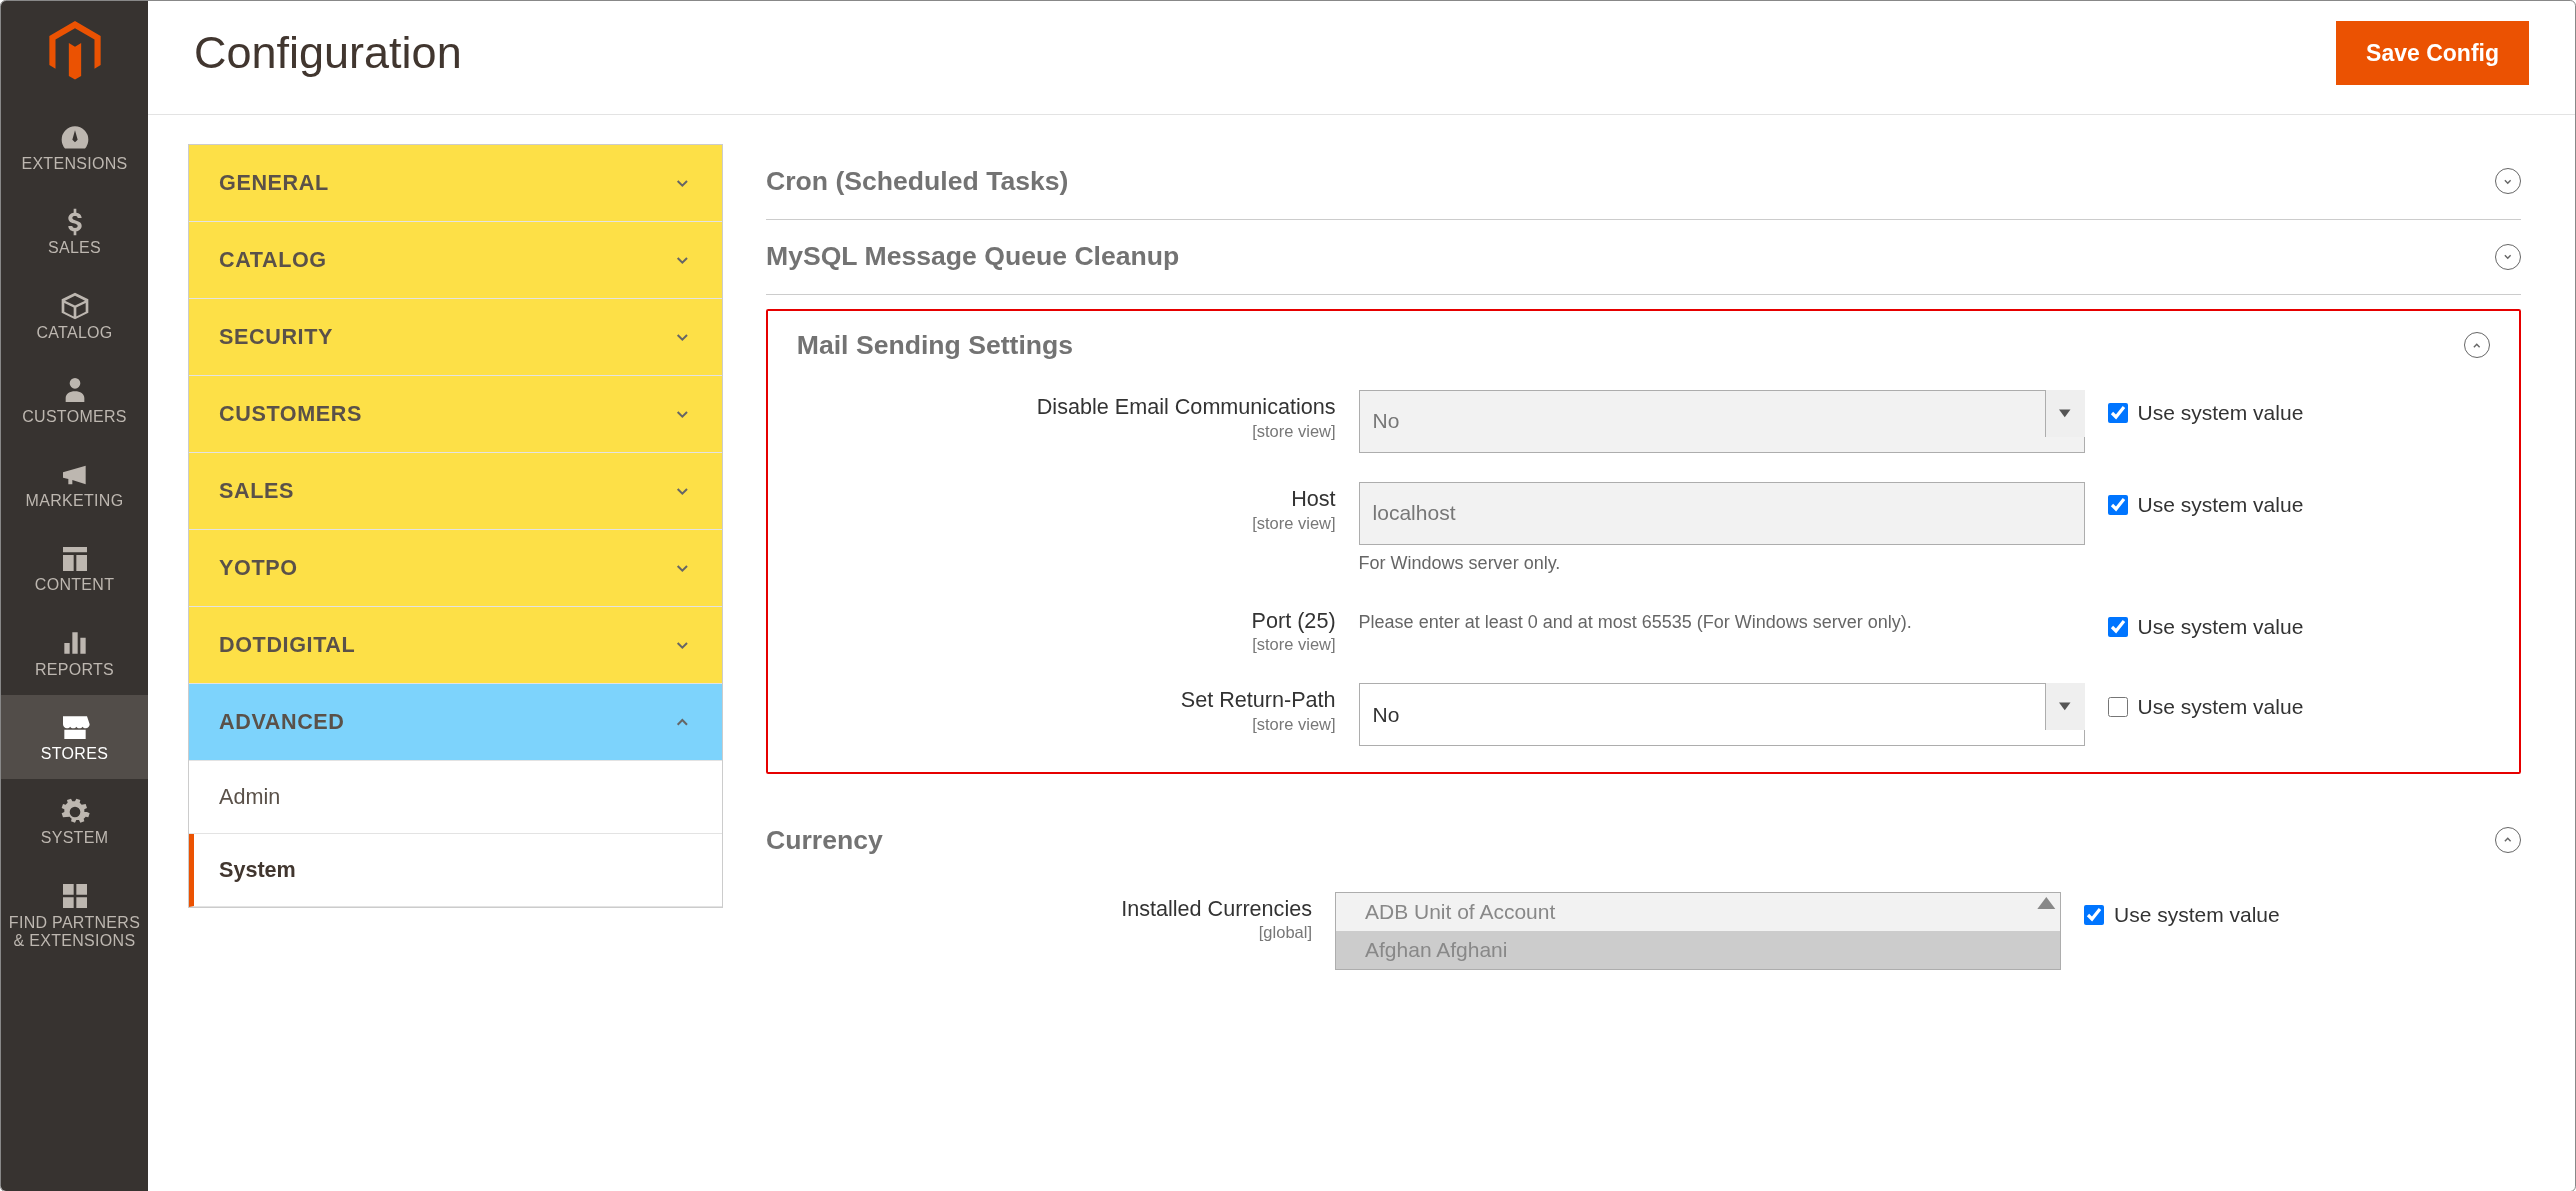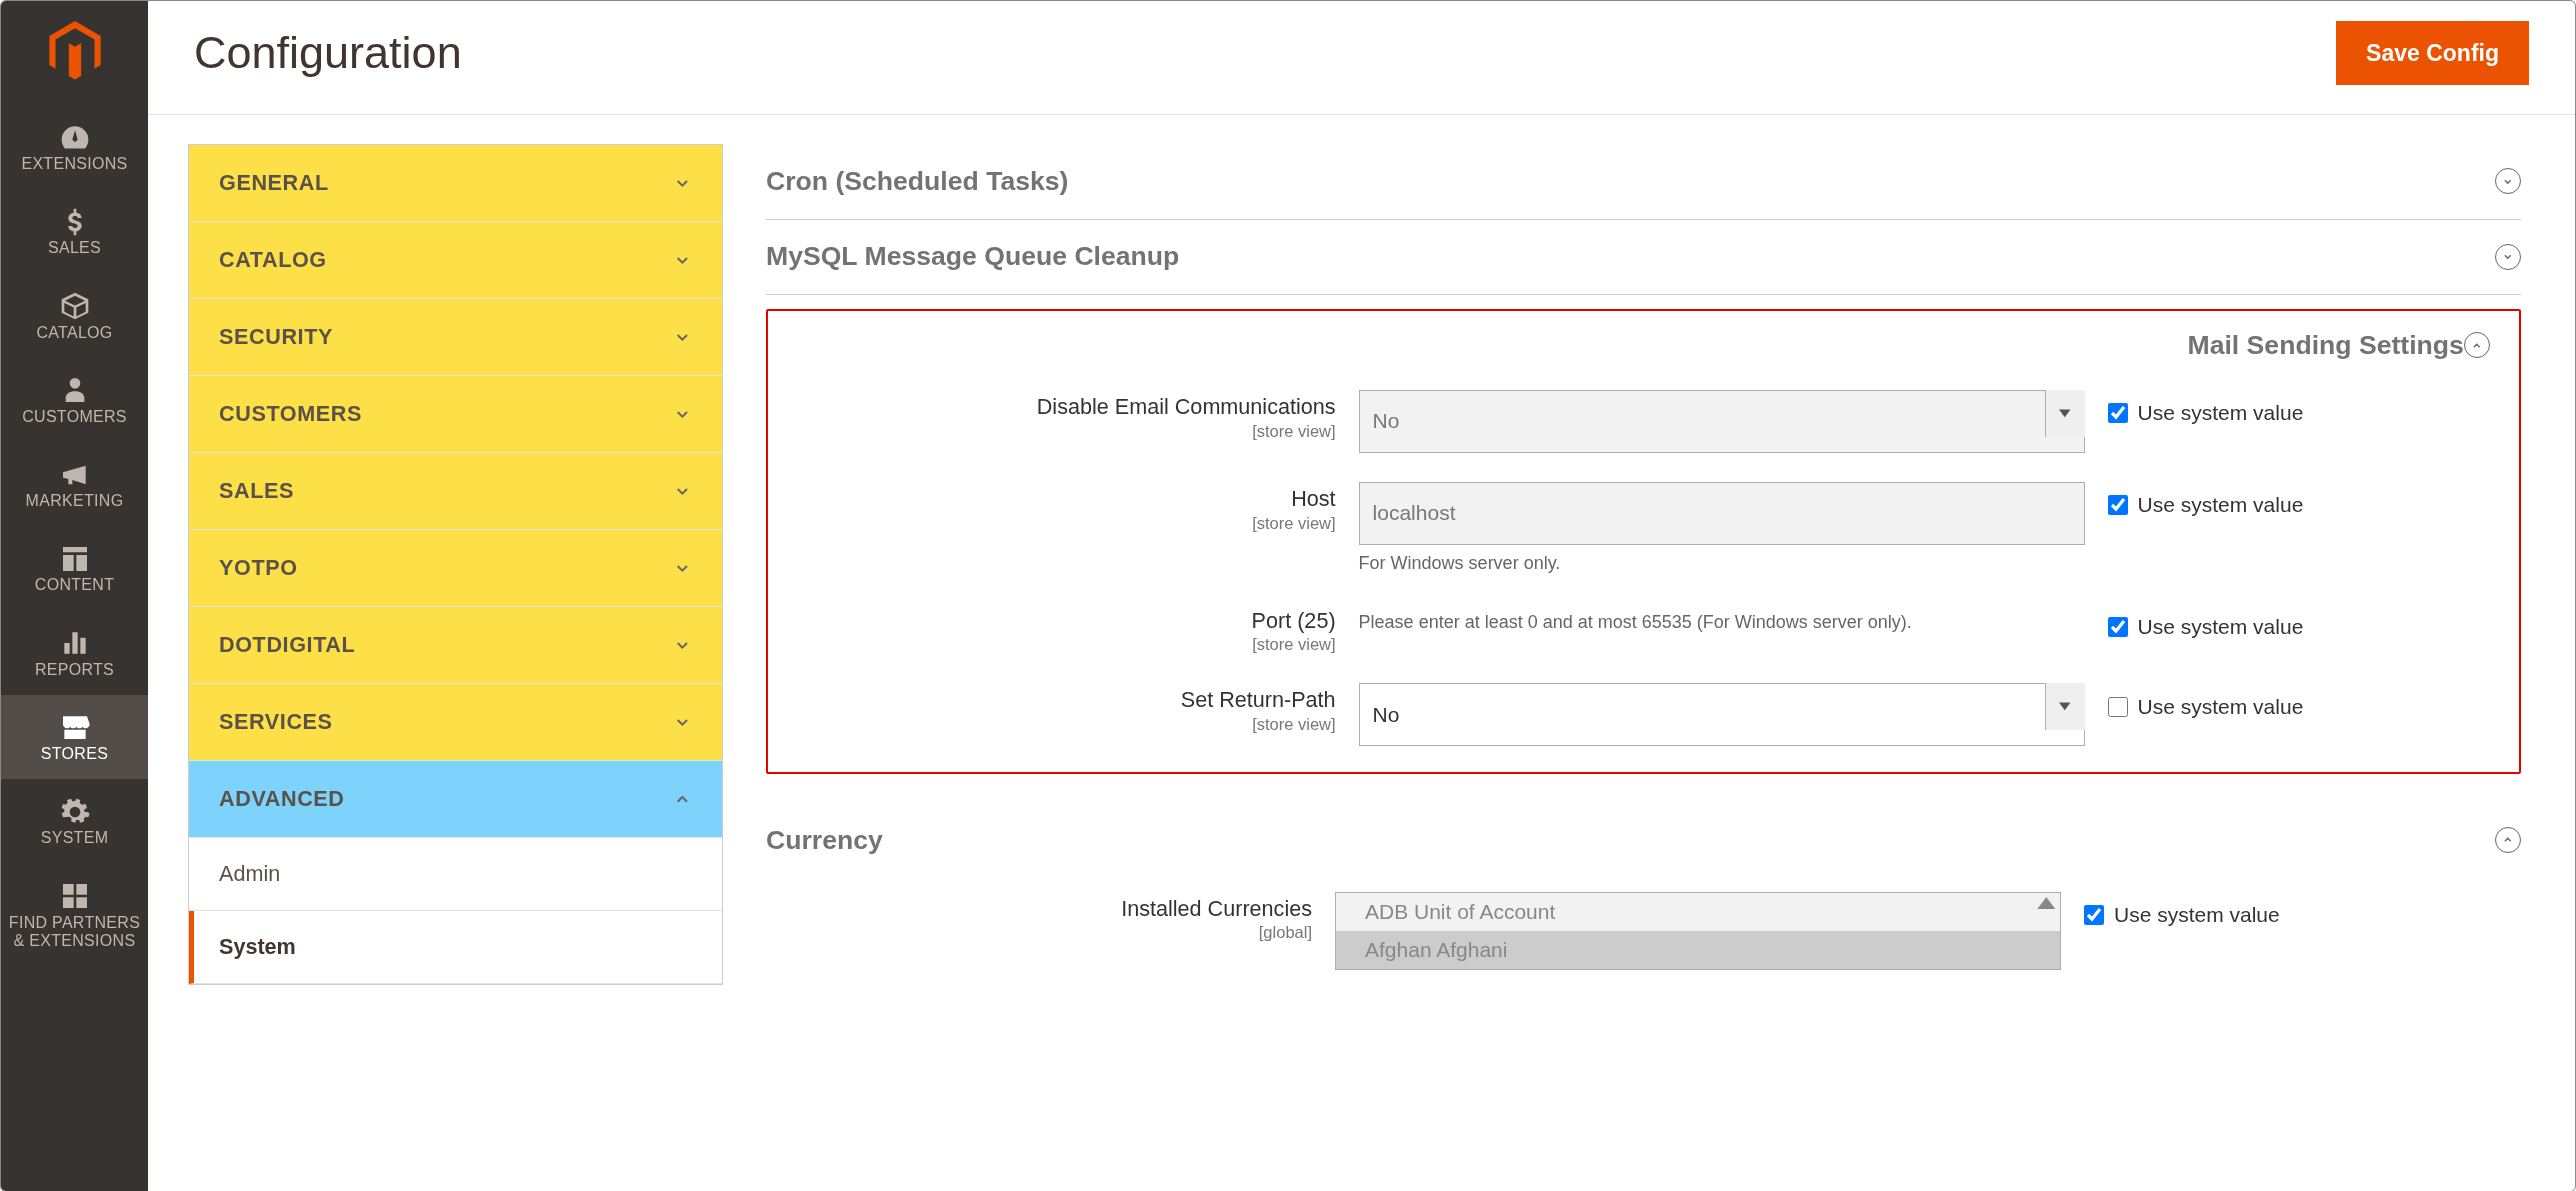--- a/index.html
+++ b/index.html
@@ -37,21 +37,21 @@
 
 
 .config { flex: 1; padding-right: 14.4px; }
 .section { border-bottom: 0.7px solid #ccc; padding: 21.6px 0; }
 .section-head { display: flex; justify-content: space-between; align-items: center; cursor: pointer; }
 .section-head .stitle { font-size: 26.6px; color: #737373; font-weight: 600; }
 .sicon { width: 26px; height: 26px; border: 1.4px solid #666; border-radius: 50%; display: flex; align-items: center; justify-content: center; }
 .sicon svg { width: 11.5px; height: 11.5px; stroke: #666; fill: none; stroke-width: 3; }
 
 .highlight { border: 2.9px solid #e60000; border-radius: 2.2px; margin-top: 14.4px; padding: 18.7px 21.6px 26px 21.6px; }
-.highlight .section-head { padding: 0 7.2px; margin-bottom: 29px; justify-content: flex-end; }
+.highlight .section-head { padding: 0 7.2px; margin-bottom: 29px; }
 
 .field-row { display: flex; align-items: flex-start; margin-bottom: 29px; gap: 23px; }
 .field-label { width: 546px; text-align: right; padding-top: 4.3px; }
 .field-label .fl { font-size: 21.6px; color: #333; }
 .field-label .scope { font-size: 16.5px; color: #777; display: block; margin-top: 1.4px; }
 .field-control { width: 726px; }
 .field-control select, .field-control input[type=text] { width: 100%; height: 63px; font-size: 21px; padding: 8px 13px; border: 0.7px solid #adadad; background: #fff; color: #333; }
 .field-control select:disabled, .field-control input:disabled { background: #f2f2f2; color: #777; }
 .field-control .select-wrap { position: relative; }
 .field-control .select-wrap .sarrow { position: absolute; right: 0; top: 0; width: 40px; height: 47px; border-left: 0.7px solid #adadad; background: #efefef; display: flex; align-items: center; justify-content: center; }
@@ -150,26 +150,20 @@
             <span class="chev"><svg viewBox="0 0 24 24">
                 <polyline points="6 9 12 15 18 9"></polyline>
               </svg></span>
           </div>
         <div class="tab">
             <span class="tlabel">DOTDIGITAL</span>
             <span class="chev"><svg viewBox="0 0 24 24">
                 <polyline points="6 9 12 15 18 9"></polyline>
               </svg></span>
           </div>
-        <div class="tab">
-            <span class="tlabel">SERVICES</span>
-            <span class="chev"><svg viewBox="0 0 24 24">
-                <polyline points="6 9 12 15 18 9"></polyline>
-              </svg></span>
-          </div>
         <div class="tab expanded">
             <span class="tlabel">ADVANCED</span>
             <span class="chev"><svg viewBox="0 0 24 24">
                 <polyline points="6 15 12 9 18 15"></polyline>
               </svg></span>
           </div>
         <div class="subtab">Admin</div>
         <div class="subtab selected">System</div>
       </div>
 

